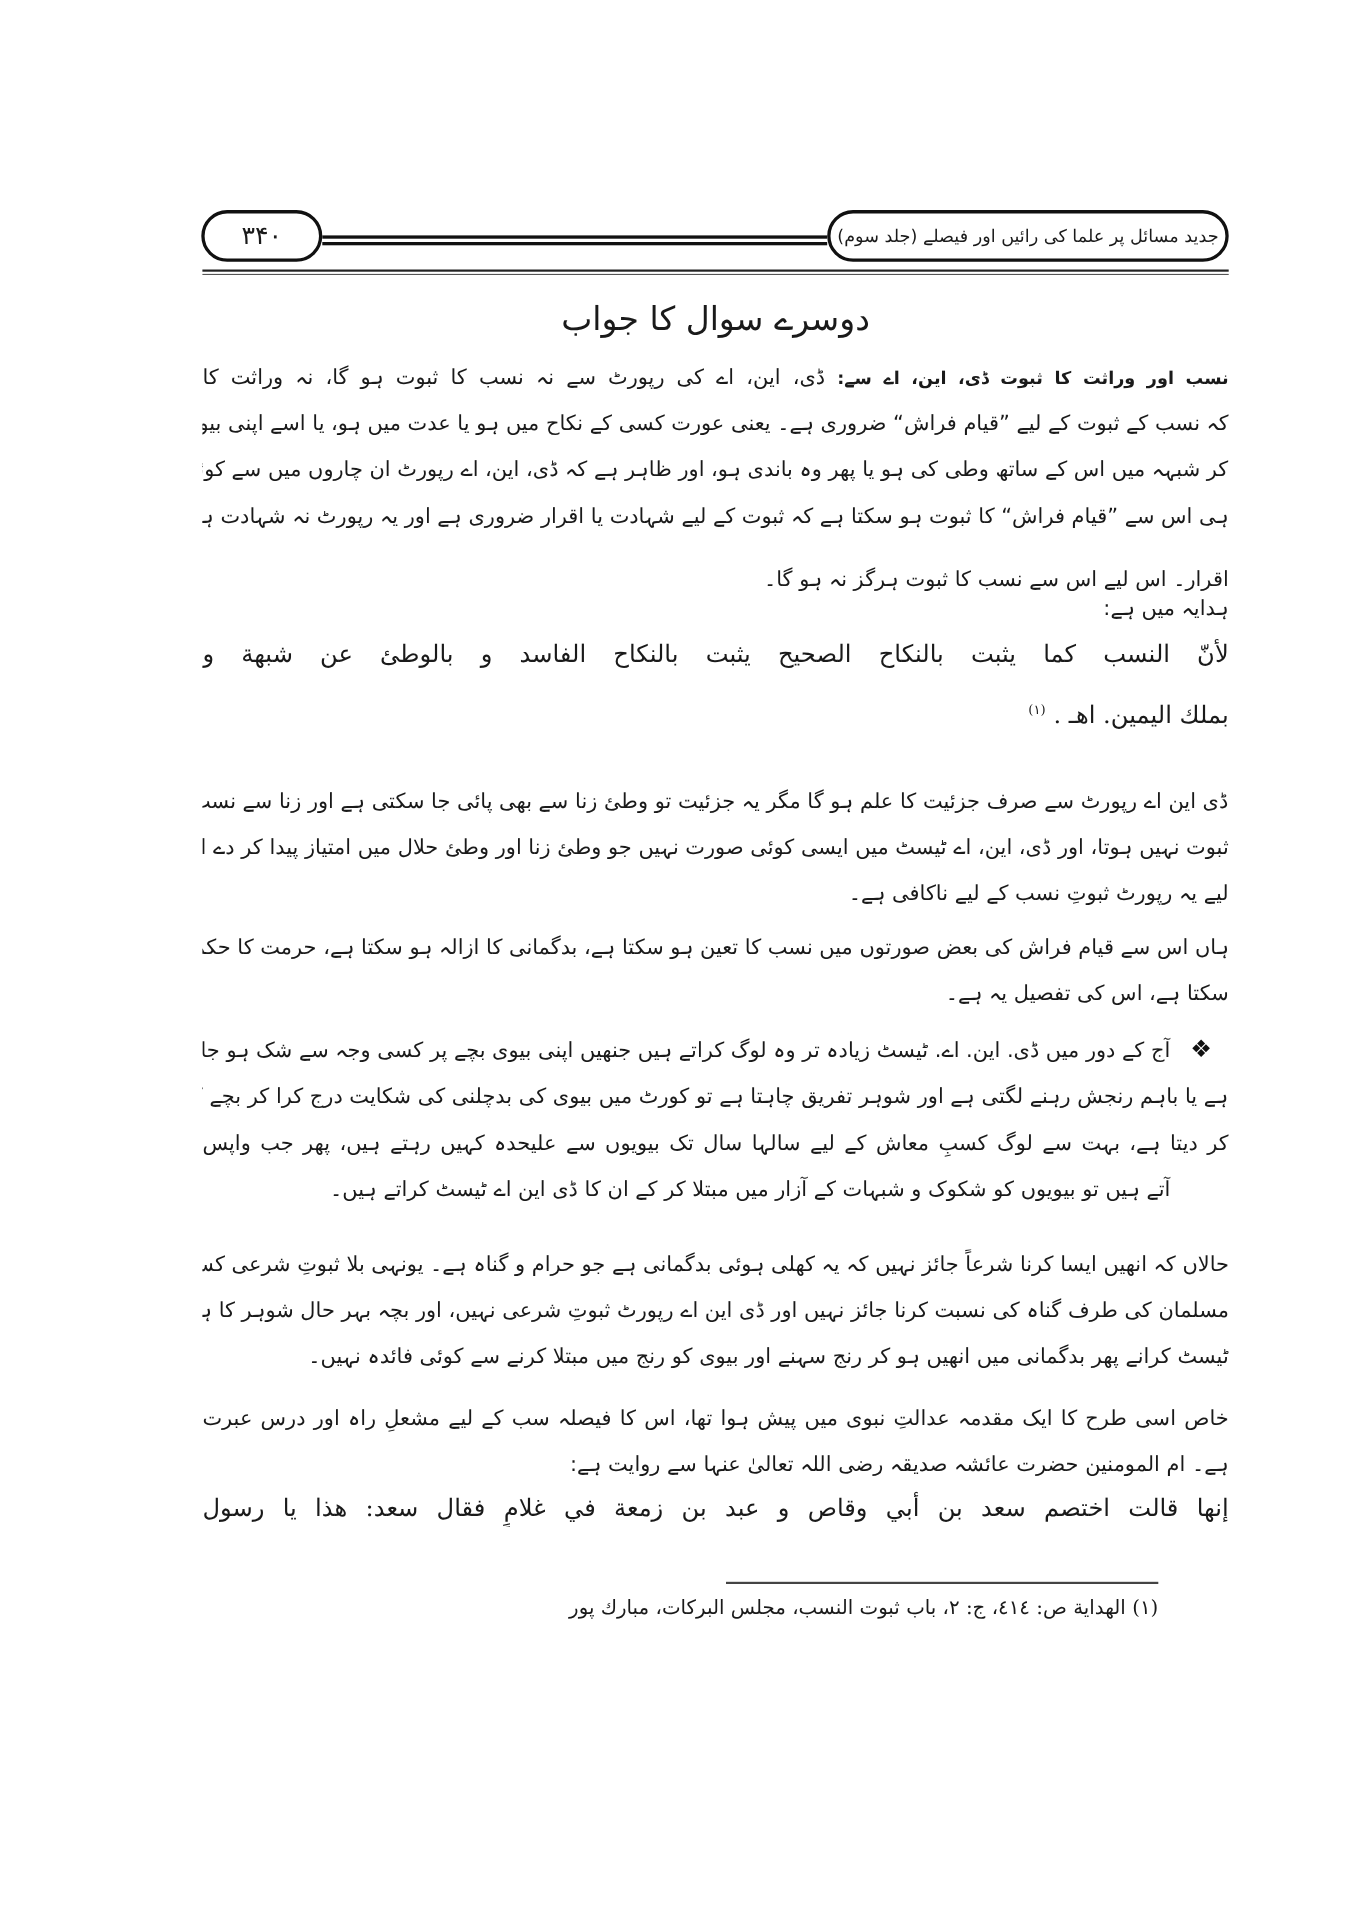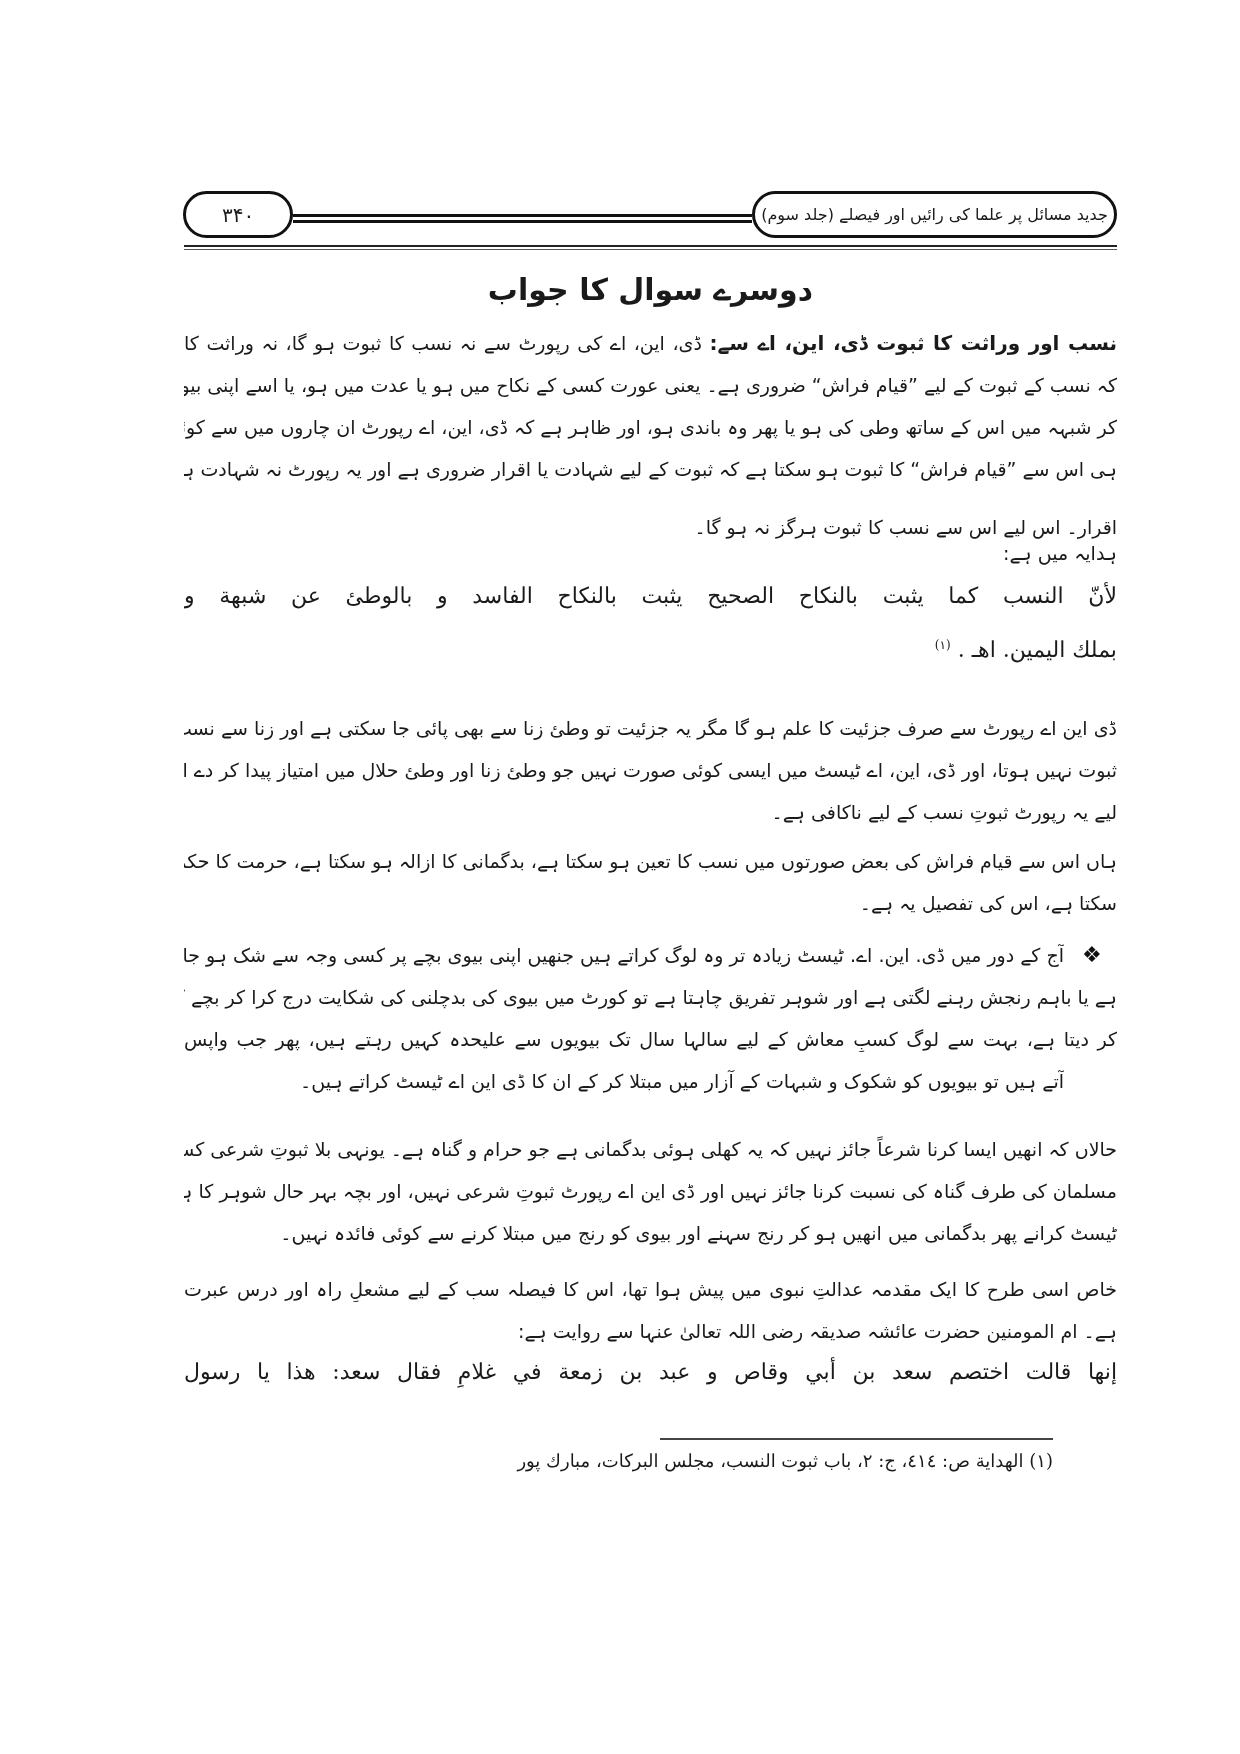--- a/index.html
+++ b/index.html
@@ -8,37 +8,37 @@
       font-family: "DejaVu Sans", sans-serif; color: #1a1a1a;
     }
     .page { position: absolute; left: 0; top: 0; width: 1240px; height: 1754px; }
 
     
     .hdr-pill {
       position: absolute; border: 3px solid #111; border-radius: 26px;
       background: #fff; display: flex; align-items: center; justify-content: center;
       box-sizing: border-box;
     }
-    .hdr-num { left: 183px; top: 191px; width: 110px; height: 47px; font-size: 20px; direction: rtl; }
+    .hdr-num { left: 183px; top: 191px; width: 110px; height: 47px; font-size: 23px; direction: rtl; }
     .hdr-title { left: 752px; top: 191px; width: 365px; height: 47px; font-size: 16px; direction: rtl; }
     .hdr-rule-a { position: absolute; left: 293px; top: 214px; width: 459px; height: 3px; background: #111; }
     .hdr-rule-b { position: absolute; left: 293px; top: 220px; width: 459px; height: 3px; background: #111; }
     .hdr-rule-c { position: absolute; left: 184px; top: 245px; width: 933px; height: 2px; background: #222; }
     .hdr-rule-d { position: absolute; left: 184px; top: 249px; width: 933px; height: 1px; background: #555; }
     .heading {
       position: absolute; left: 184px; top: 272px; width: 933px; text-align: center;
-      font-size: 30px; font-weight: bold; direction: rtl;
+      font-size: 30px; font-weight: normal; direction: rtl;
     }
     .line {
       position: absolute; left: 184px; width: 933px; direction: rtl; text-align: justify;
       text-align-last: justify; font-size: 19px; line-height: 26px; white-space: nowrap;
       overflow: hidden;
     }
     .line.last { text-align-last: right; }
-    .bold { font-weight: bold; font-size: 20px; }
+    .bold { font-weight: bold; font-size: 16px; }
     .arabic { font-family: "DejaVu Serif", serif; font-size: 22px; }
     .bullet {
       position: absolute; left: 1082px; top: 942px; font-size: 22px; color: #111;
     }
     .fn-rule { position: absolute; left: 660px; top: 1438px; width: 393px; height: 2px; background: #444; }
     .footnote {
       position: absolute; left: 300px; top: 1450px; width: 753px; direction: rtl; text-align: right;
       font-family: "DejaVu Serif", serif; font-size: 18px;
     }
     .sup { font-size: 12px; vertical-align: super; }

